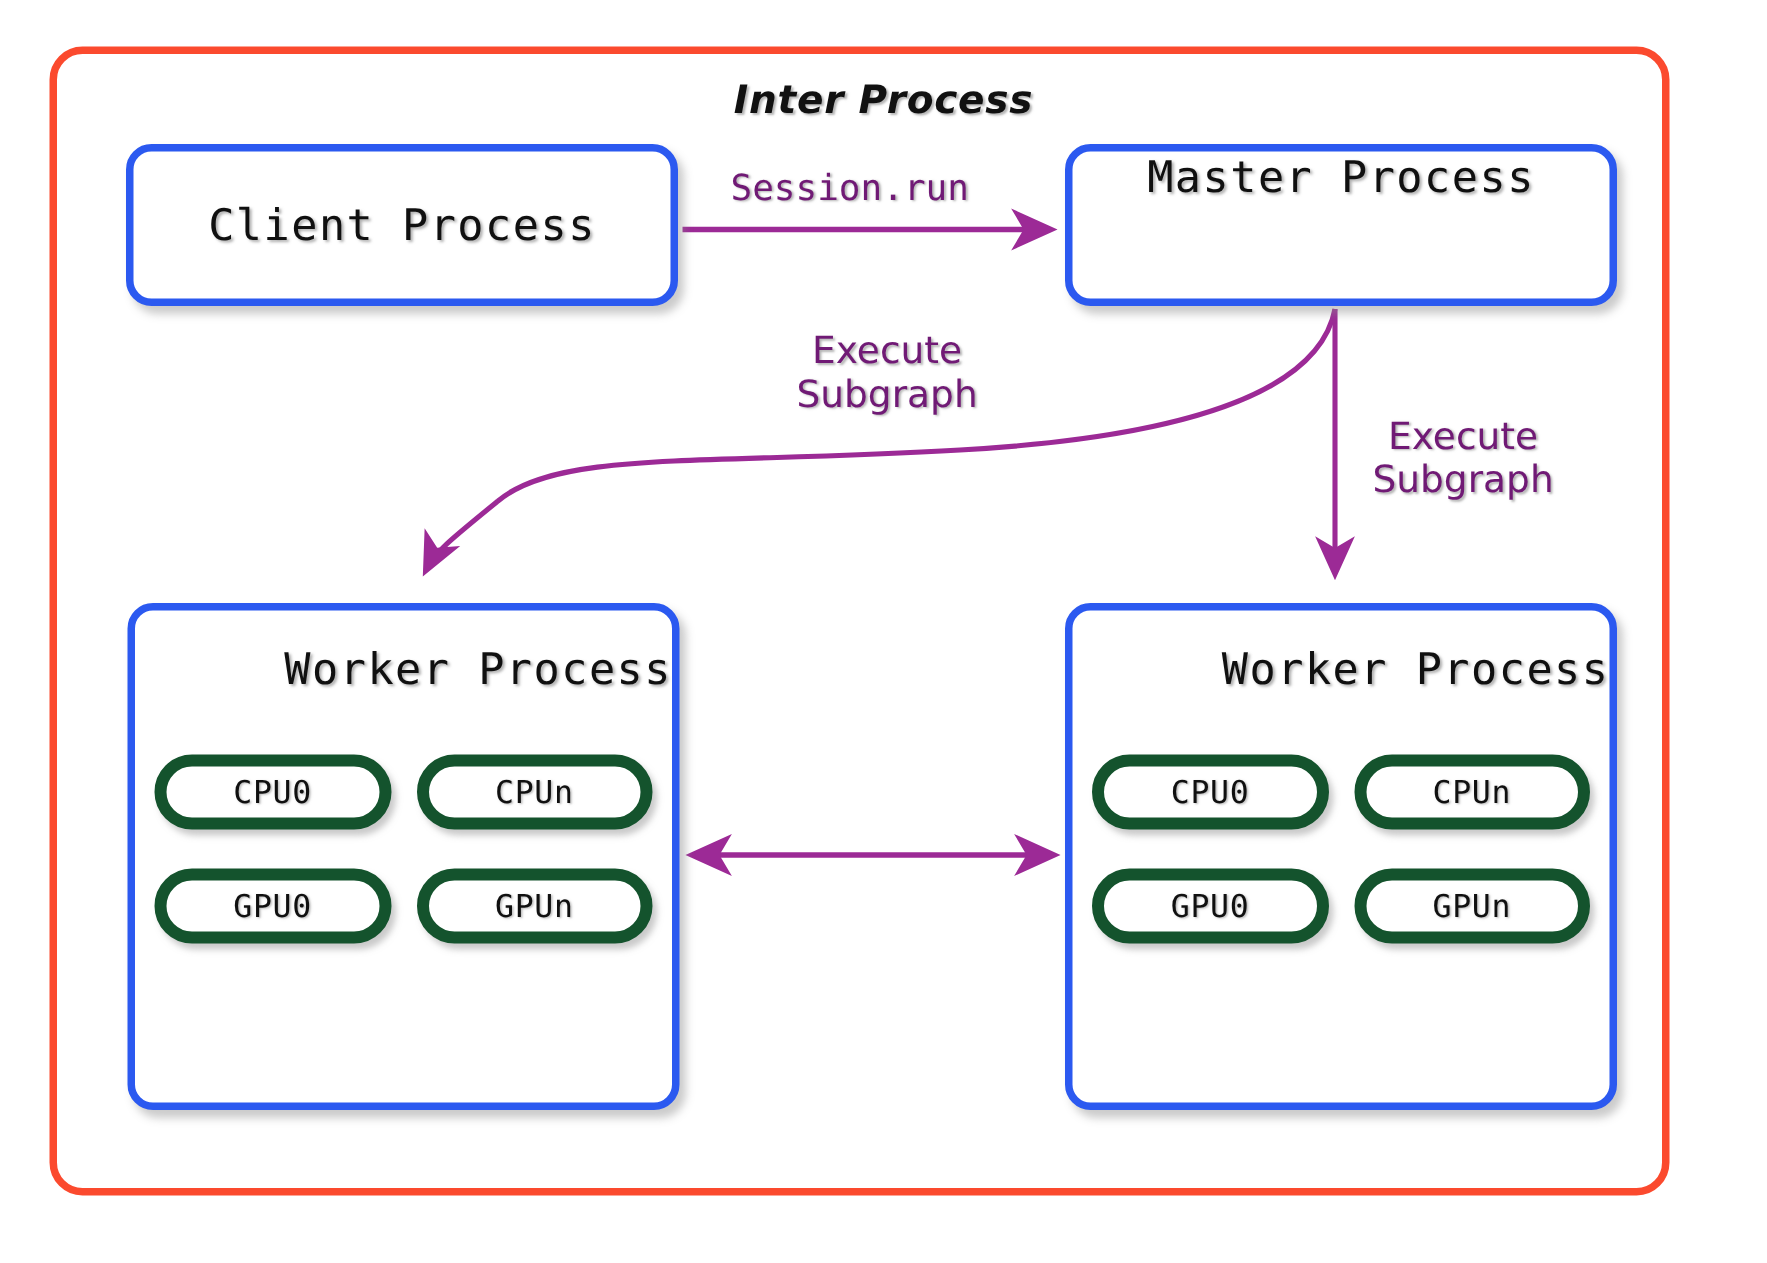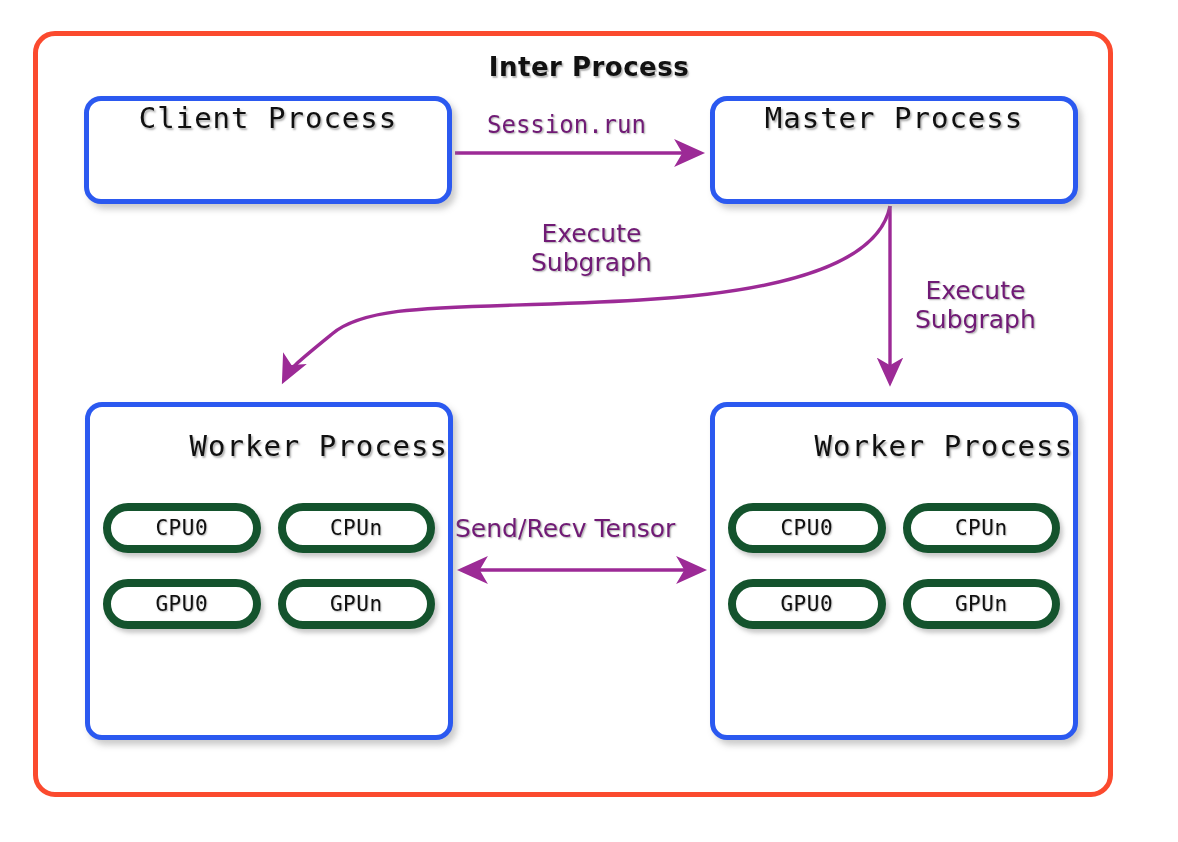--- a/index.html
+++ b/index.html
@@ -31,20 +31,21 @@
 
   
   #diagram-title {
     position: absolute;
     left: 0;
     top: 52px;
     width: 1178px;
     text-align: center;
     font-family: "DejaVu Sans", sans-serif;
     font-weight: bold;
+    font-style: italic;
     font-size: 26px;
     letter-spacing: 0.5px;
     color: #111111;
     text-shadow: 1.5px 1.5px 1.5px rgba(120,120,120,0.55);
   }
 
   
   .proc-box {
     position: absolute;
     box-sizing: border-box;
@@ -58,21 +59,21 @@
     font-size: 29px;
     color: #101010;
     text-align: center;
     letter-spacing: 1px;
     text-shadow: 1.5px 1.5px 2px rgba(120,120,120,0.6);
     white-space: nowrap;
   }
 
   #client-process {
     left: 84px;  top: 96px;  width: 368px; height: 108px;
-    display: flex; justify-content: center;
+    display: flex; align-items: center; justify-content: center;
   }
   #master-process {
     left: 710px; top: 96px;  width: 368px; height: 108px;
     display: flex; align-items: flex-start; justify-content: center;
   }
 
   #worker-process-left  { left: 85px;  top: 402px; width: 368px; height: 338px; }
   #worker-process-right { left: 710px; top: 402px; width: 368px; height: 338px; }
 
   .worker-title {
@@ -205,21 +206,20 @@
   </svg>
 
   <div class="edge-label" id="label-session-run">Session.run</div>
 
   <div class="edge-label" id="label-execute-subgraph-left">Execute
 Subgraph</div>
 
   <div class="edge-label" id="label-execute-subgraph-right">Execute
 Subgraph</div>
 
-  <div class="edge-label" id="label-send-recv">Send/Recv Tensor</div>
 
   <div class="proc-box" id="client-process">
     <div class="proc-label">Client Process</div>
   </div>
 
   <div class="proc-box" id="master-process">
     <div class="proc-label">Master Process</div>
   </div>
 
   <div class="proc-box" id="worker-process-left">

